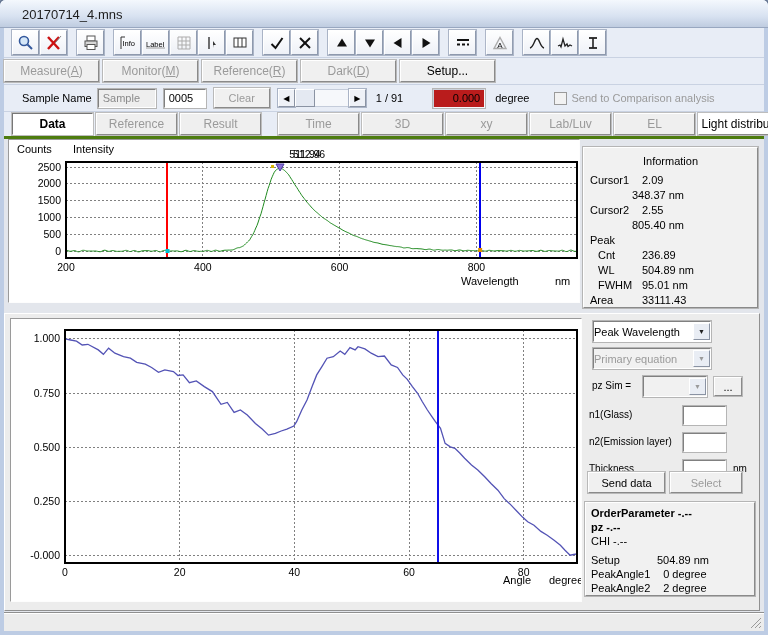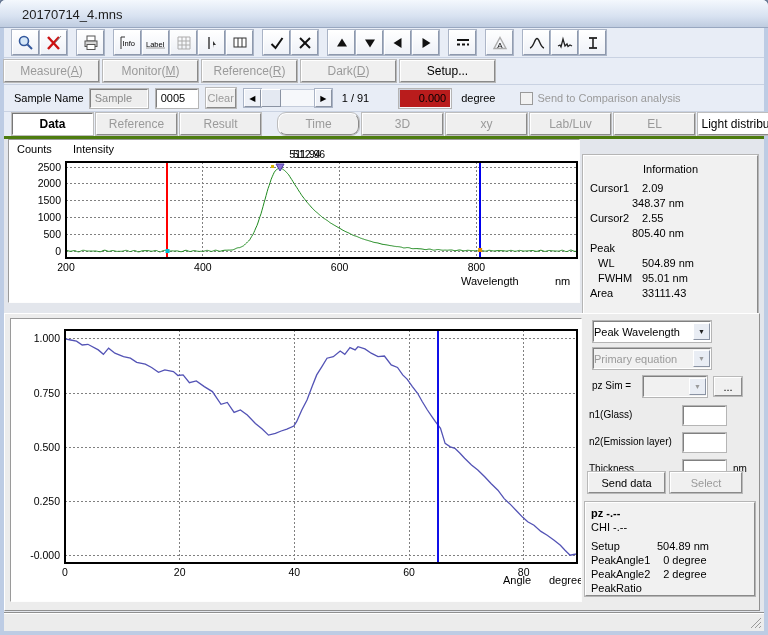--- a/index.html
+++ b/index.html
@@ -19,48 +19,48 @@
   .toolbtn.gap{margin-left:9px;text-align:center;}
   .toolbtn svg{display:block;}
   .toolbtn.disabled{opacity:.95;}
   
   .row-measure{top:58px;height:27px;display:flex;align-items:center;border-bottom:1px solid #c9d2e2;}
   .mtab{width:95px;height:22px;margin-right:4px;background:#f0f0f0;color:#9a9a9a;
     border:1px solid;border-color:#fff #8a8a8a #8a8a8a #fff;outline:1px solid #b9b9b9;
     font-size:12px;display:flex;align-items:center;justify-content:center;}
   .mtab.enabled{color:#000;}
   
-  .row-sample{top:85px;height:27px;display:flex;align-items:center;padding-left:8px;border-bottom:1px solid #c9d2e2;}
+  .row-sample{top:85px;height:27px;display:flex;align-items:center;padding-left:16px;border-bottom:1px solid #c9d2e2;}
   .lbl{color:#000;}
   .lbl.gray{color:#9a9a9a;}
   .fld{height:19px;background:#fff;border:1px solid;border-color:#808080 #fff #fff #808080;
     outline:1px solid #b5b5b5;padding:2px 4px;font-size:11px;}
   .fld.disabled{background:#eeeeee;color:#8a8a8a;}
   .pbtn{height:20px;background:#f0f0f0;border:1px solid;border-color:#fff #8a8a8a #8a8a8a #fff;
     outline:1px solid #b9b9b9;font-size:11px;display:inline-flex;align-items:center;justify-content:center;}
   .pbtn.disabled{color:#9a9a9a;}
   .sbar{display:flex;height:18px;margin-left:8px;}
   .sbtn{width:17px;height:18px;background:#eef1f7;border:1px solid;border-color:#fff #8a93a3 #8a93a3 #fff;
     outline:1px solid #aab4c6;font-size:8px;display:flex;align-items:center;justify-content:center;padding:0;}
   .sthumb{width:20px;height:18px;background:#e4e9f2;border:1px solid;border-color:#fff #8a93a3 #8a93a3 #fff;}
   .strack{width:34px;height:18px;background:#f6f8fb;border-top:1px solid #c4ccda;border-bottom:1px solid #c4ccda;}
   .cbox{width:13px;height:13px;background:#f2f2f2;border:1px solid #9a9a9a;display:inline-block;}
   
   .row-dtabs{top:112px;height:27px;display:flex;align-items:center;padding-left:8px;border-bottom:3px solid #4d7c0f;}
   .dtab{width:81px;height:22px;margin-right:3px;background:#efefef;color:#9a9a9a;font-size:12px;
     border:1px solid;border-color:#fff #8a8a8a #8a8a8a #fff;outline:1px solid #bdbdbd;
     display:flex;align-items:center;justify-content:center;white-space:nowrap;overflow:hidden;flex:0 0 auto;}
-  .dtab.gap{margin-left:14px;border-radius:8px;}
+  .dtab.gap{margin-left:14px;}
   .dtab.active{background:#fff;color:#000;font-weight:bold;border-color:#777 #fff #fff #777;}
   .dtab.normal{background:#fff;color:#000;}
   
   .client{position:absolute;left:4px;top:139px;width:760px;height:473px;background:#e3e6ec;}
   .chartbox{position:absolute;background:#fff;border:1px solid;border-color:#9a9a9a #fdfdfd #fdfdfd #9a9a9a;}
   .c1box{left:4px;top:0;width:572px;height:164px;}
-  .infopanel{position:absolute;left:579px;top:16px;width:175px;height:161px;background:#f1f1f1;
+  .infopanel{position:absolute;left:579px;top:8px;width:175px;height:161px;background:#f1f1f1;
     border:1px solid;border-color:#fff #8a8a8a #8a8a8a #fff;outline:1px solid #b5b5b5;padding:5px 6px;}
   .info-title{text-align:center;font-size:11px;margin:2px 0 6px 0;}
   .irow{line-height:15px;font-size:11px;display:flex;}
   .irow .il{display:inline-block;}
   .irow.ind0 .il{width:52px;}
   .irow.ind1{padding-left:42px;}
   .irow.ind2{padding-left:8px;} .irow.ind2 .il{width:44px;}
   .section2{position:absolute;left:0;top:174px;width:756px;height:298px;background:#ececec;
     border:1px solid;border-color:#fff #909090 #909090 #fff;}
   .c2box{left:5px;top:4px;width:572px;height:284px;}
@@ -251,21 +251,21 @@
       <button class="mtab">Monitor(<u>M</u>)</button>
       <button class="mtab">Reference(<u>R</u>)</button>
       <button class="mtab">Dark(<u>D</u>)</button>
       <button class="mtab enabled">Setup...</button>
     </div>
 
   <div class="rowbar row-sample">
     <span class="lbl" style="margin-left:2px">Sample Name</span>
     <span class="fld disabled" style="width:58px;margin-left:6px">Sample</span>
     <span class="fld" style="width:42px;margin-left:8px">0005</span>
-    <button class="pbtn disabled" style="width:30px;margin-left:8px">Clear</button>
+    <button class="pbtn disabled" style="width:56px;margin-left:8px">Clear</button>
     <span class="sbar">
       <button class="sbtn">
           <span>◀</span>
         </button>
       <span class="sthumb"></span>
       <span class="strack"></span>
       <button class="sbtn">
           <span>▶</span>
         </button>
     </span>
@@ -344,20 +344,24 @@
           </div>
           <div class="irow ind1">
             <span class="il"></span>
             <span>805.40 nm</span>
           </div>
           <div class="irow ind0">
             <span class="il">Peak</span>
             <span></span>
           </div>
           <div class="irow ind2">
+            <span class="il">Cnt</span>
+            <span>236.89</span>
+          </div>
+          <div class="irow ind2">
             <span class="il">WL</span>
             <span>504.89 nm</span>
           </div>
           <div class="irow ind2">
             <span class="il">FWHM</span>
             <span>95.01 nm</span>
           </div>
           <div class="irow ind0">
             <span class="il">Area</span>
             <span>33111.43</span>
@@ -414,20 +418,21 @@
         <span class="inputbox" style="left:100px;top:92px;width:43px"></span>
         <span class="ctl-lbl" style="left:6px;top:122px">n2(Emission layer)</span>
         <span class="inputbox" style="left:100px;top:119px;width:43px"></span>
         <span class="ctl-lbl" style="left:6px;top:149px">Thickness</span>
         <span class="inputbox" style="left:100px;top:146px;width:43px"></span>
         <span class="ctl-lbl" style="left:150px;top:149px">nm</span>
         <button class="pbtn" style="position:absolute;left:5px;top:158px;width:77px;height:21px">Send data</button>
         <button class="pbtn disabled" style="position:absolute;left:87px;top:158px;width:72px;height:21px">Select</button>
 
         <div class="results">
+          <div class="rline b"><span>OrderParameter</span>&nbsp;<span>-.--</span></div>
           <div class="rline b"><span>pz</span>&nbsp;<span>-.--</span></div>
           <div class="rline"><span>CHI</span>&nbsp;<span>-.--</span></div>
           <div class="rgap"></div>
           <div class="rline"><span class="rl">Setup</span><span>504.89 nm</span></div>
           <div class="rline"><span class="rl">PeakAngle1</span>&nbsp;&nbsp;<span>0 degree</span></div>
           <div class="rline"><span class="rl">PeakAngle2</span>&nbsp;&nbsp;<span>2 degree</span></div>
           <div class="rline"><span class="rl">PeakRatio</span></div>
         </div>
       </div>
     </div>

